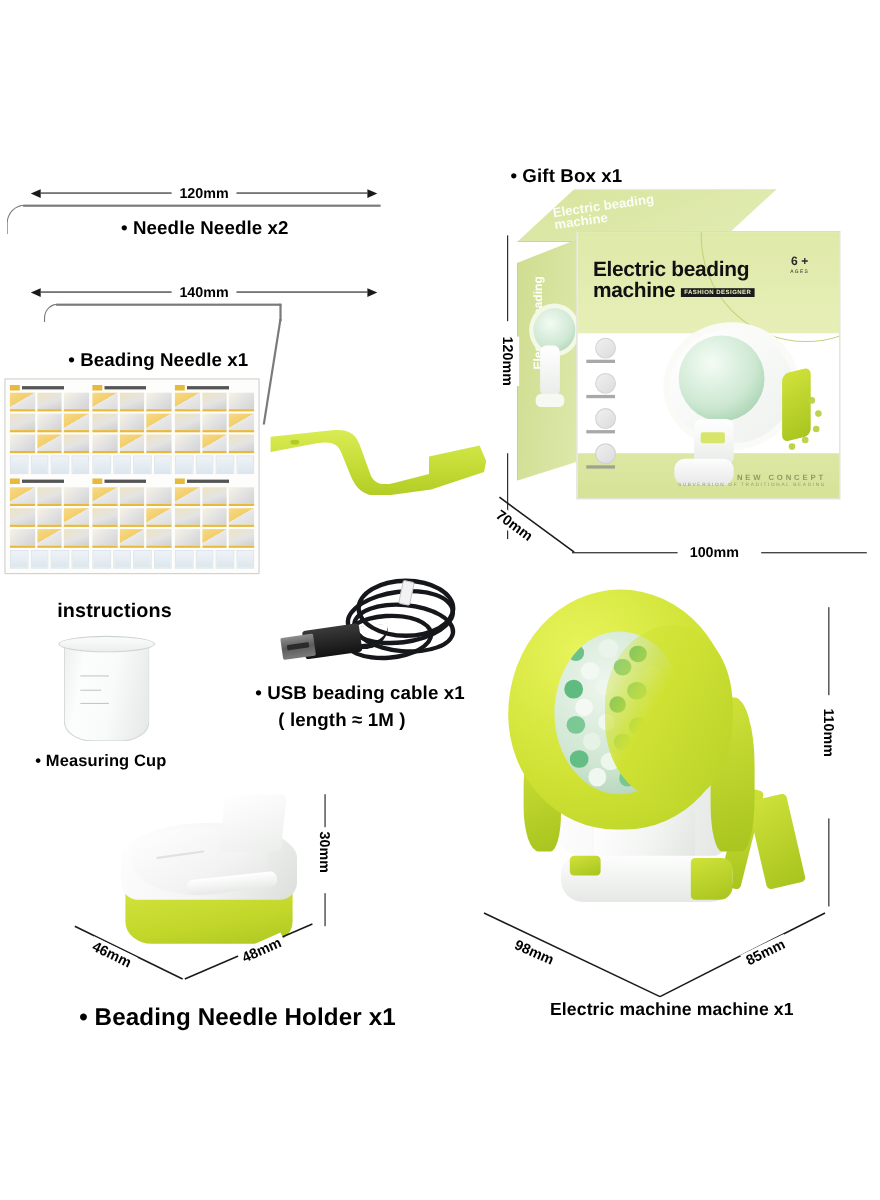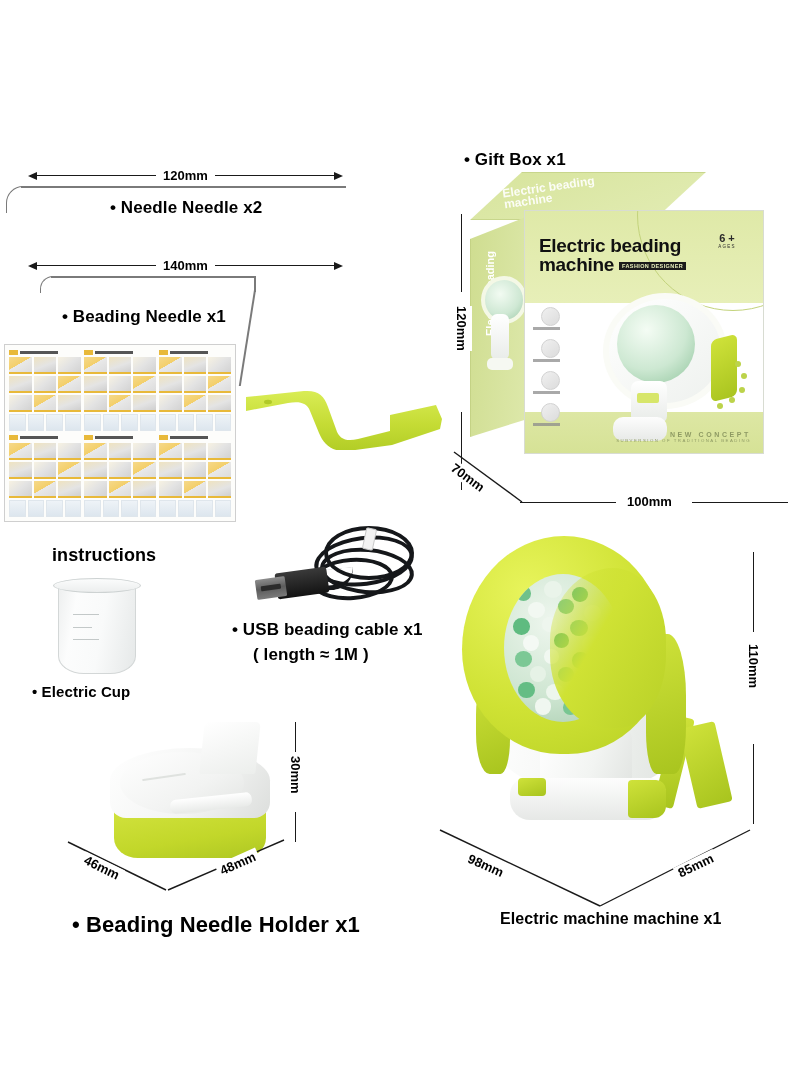--- a/index.html
+++ b/index.html
@@ -149,21 +149,21 @@
 
 <div class="abs" style="left:40px;top:276px;width:250px;height:110px;">
   <div class="ndl-hook" style="left:0;top:0;width:12px;height:16px;"></div>
   <div class="ndl-shaft" style="left:11px;top:0;width:205px;"></div>
   <div class="abs" style="left:214px;top:0;width:2px;height:16px;background:#7a7a7a;
        border-top-right-radius:6px;"></div>
   <div class="abs" style="left:214px;top:14px;width:2px;height:96px;background:#7a7a7a;
        transform:skewX(-9deg);transform-origin:top left;"></div>
 </div>
 
-<div class="abs lbl" style="left:62px;top:307px;font-size:17px;">• Beading Needle x1</div>
+<div class="abs lbl" style="left:62px;top:318px;font-size:17px;">• Beading Needle x1</div>
 
 <div class="sheet" style="left:4px;top:344px;width:232px;height:178px;">
   <div class="panel">
     <div class="panel-h">
         <div class="flag"></div>
         <div class="t"></div>
       </div>
     <div class="grid3">
         <div class="cellA"></div>
         <div class="cellB"></div>
@@ -327,21 +327,21 @@
 
 <div class="cup" style="left:58px;top:578px;width:76px;height:95px;">
   <div class="cup-body">
     <div class="cup-mark" style="left:18%;top:34%;width:34%;"></div>
     <div class="cup-mark" style="left:18%;top:48%;width:26%;"></div>
     <div class="cup-mark" style="left:18%;top:62%;width:34%;"></div>
   </div>
   <div class="cup-rim"></div>
 </div>
 
-<div class="abs lbl" style="left:32px;top:683px;font-size:15px;">• Electric Cup</div>
+<div class="abs lbl" style="left:32px;top:683px;font-size:15px;">• Measuring Cup</div>
 
 <div class="usb-wrap" style="left:258px;top:524px;width:168px;height:96px;">
   <div class="loop" style="left:66px;top:2px;width:82px;height:46px;"></div>
   <div class="loop" style="left:56px;top:12px;width:92px;height:42px;transform:rotate(-7deg);"></div>
   <div class="loop" style="left:62px;top:24px;width:86px;height:38px;transform:rotate(5deg);"></div>
   <div class="loop" style="left:52px;top:34px;width:76px;height:34px;transform:rotate(-4deg);"></div>
   <div class="abs" style="left:36px;top:46px;width:60px;height:16px;
        border-bottom:5px solid #15171a;border-radius:0 0 26px 26px;transform:rotate(-6deg);"></div>
   <div class="tie" style="left:106px;top:4px;width:9px;height:20px;transform:rotate(12deg);"></div>
   <div class="usb-plug" style="left:18px;top:46px;width:52px;height:26px;transform:rotate(-8deg);"></div>

